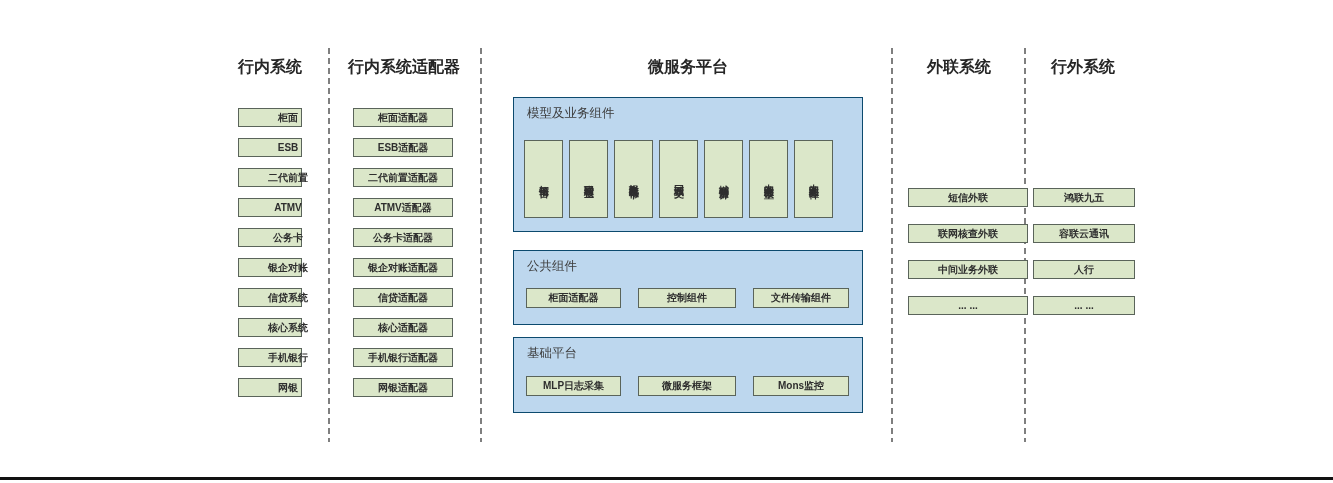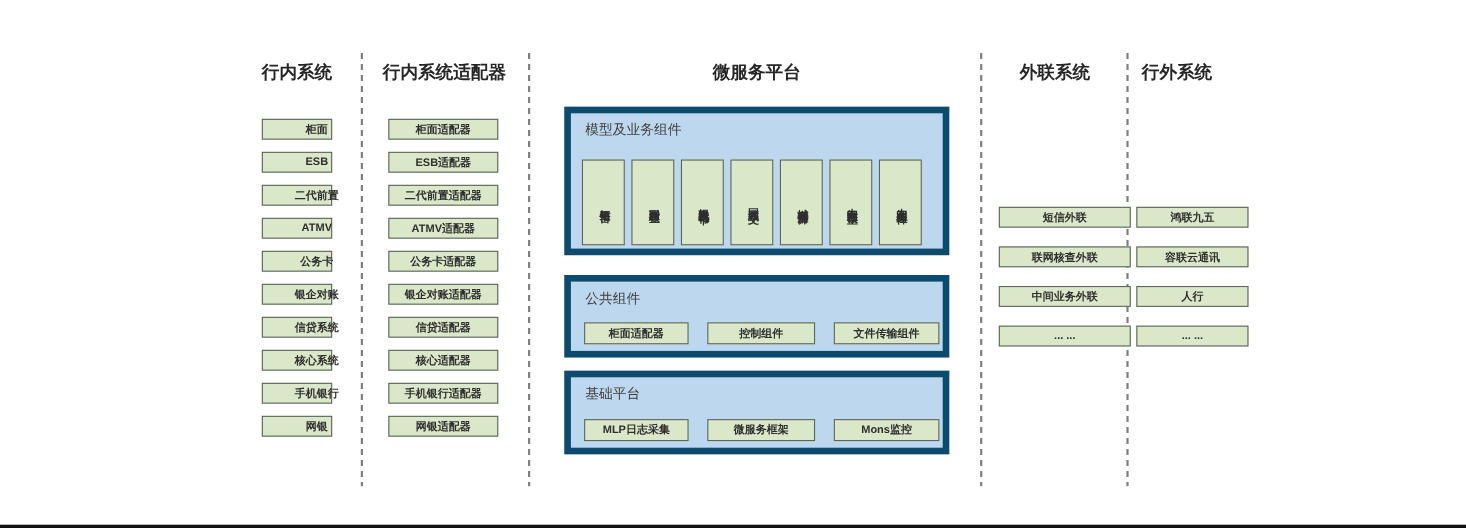--- a/index.html
+++ b/index.html
@@ -22,21 +22,21 @@
     font-size:10px;font-weight:bold;color:#2e2e2e;white-space:nowrap;flex:0 0 auto;
   }
   .col1 .gbox{width:64px;padding-left:36px;}
   .col2 .gbox{width:100px;}
   .col4 .gbox{width:120px;}
   .col5 .gbox{width:102px;}
   .col1,.col2{gap:11px;}
   .col4,.col5{gap:17px;}
   .panel{
     position:absolute;left:513px;width:350px;background:#bdd7ee;
-    border:6px solid #0c4a6e;box-sizing:border-box;
+    border:1px solid #0c4a6e;box-sizing:border-box;
   }
   .panel-label{position:absolute;left:13px;top:7px;font-size:12.5px;color:#3d3d3d;white-space:nowrap;}
   .vrow{position:absolute;left:10px;top:42px;display:flex;gap:6px;}
   .vbox{
     width:39px;height:78px;background:#dbe7c9;border:1px solid #5a645a;box-sizing:border-box;
     display:flex;align-items:center;justify-content:center;flex:0 0 auto;
   }
   .vbox span{
     writing-mode:vertical-rl;text-orientation:upright;
     font-size:10px;font-weight:bold;color:#2e2e2e;letter-spacing:1px;line-height:1;
@@ -50,21 +50,21 @@
 </style>
 </head>
 <body>
 
 <div id="canvas">
 
   <div class="hdr" style="left:208px;width:124px;">行内系统</div>
   <div class="hdr" style="left:341px;width:126px;">行内系统适配器</div>
   <div class="hdr" style="left:626px;width:124px;">微服务平台</div>
   <div class="hdr" style="left:896px;width:126px;">外联系统</div>
-  <div class="hdr" style="left:976px;width:126px;text-align:right;">行外系统</div>
+  <div class="hdr" style="left:1020px;width:126px;">行外系统</div>
 
   <div class="vline" style="left:328px;"></div>
   <div class="vline" style="left:480px;"></div>
   <div class="vline" style="left:891px;"></div>
   <div class="vline" style="left:1024px;"></div>
 
   <div class="stack col1" style="left:238px;top:108px;">
     <div class="gbox">柜面</div>
     <div class="gbox">ESB</div>
     <div class="gbox">二代前置</div>

